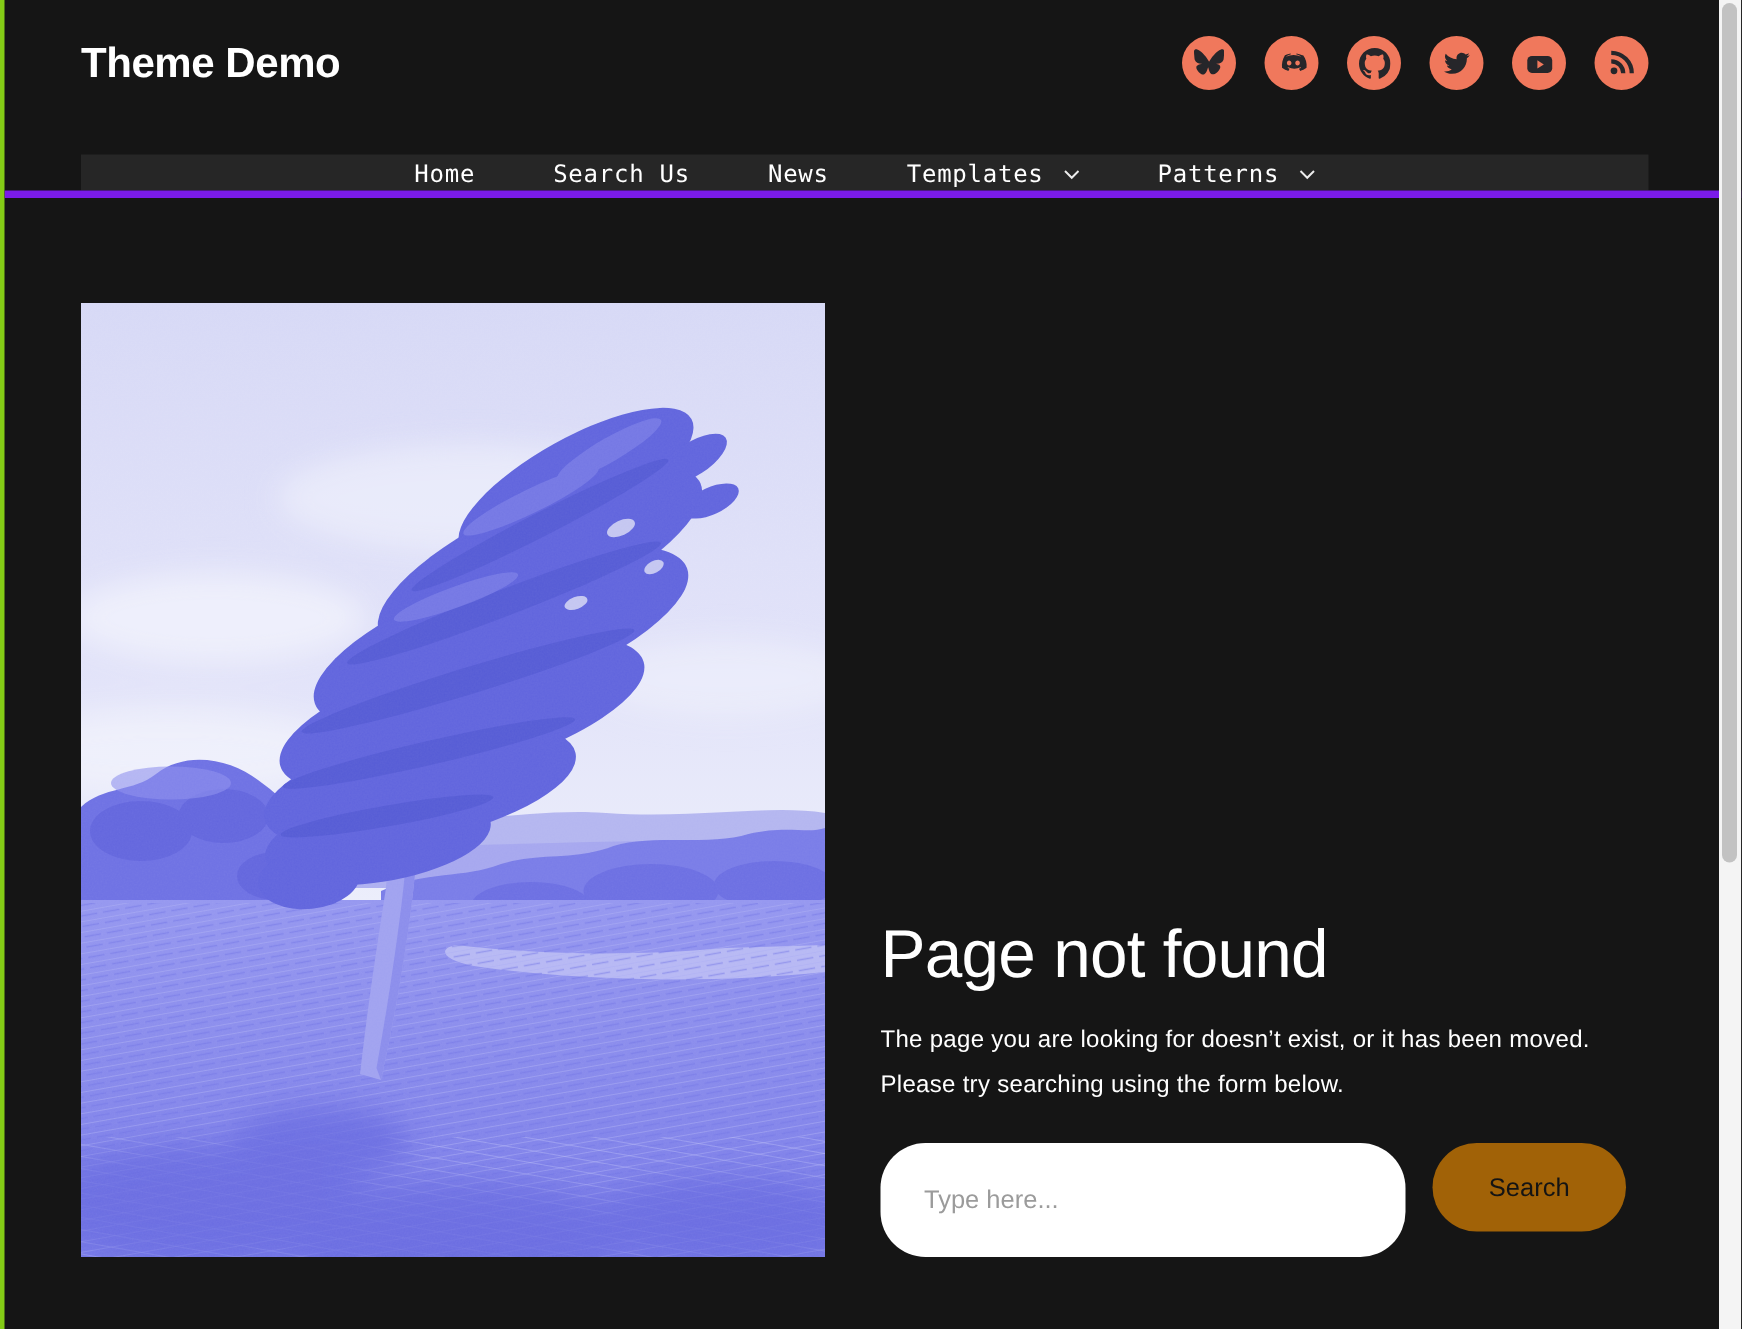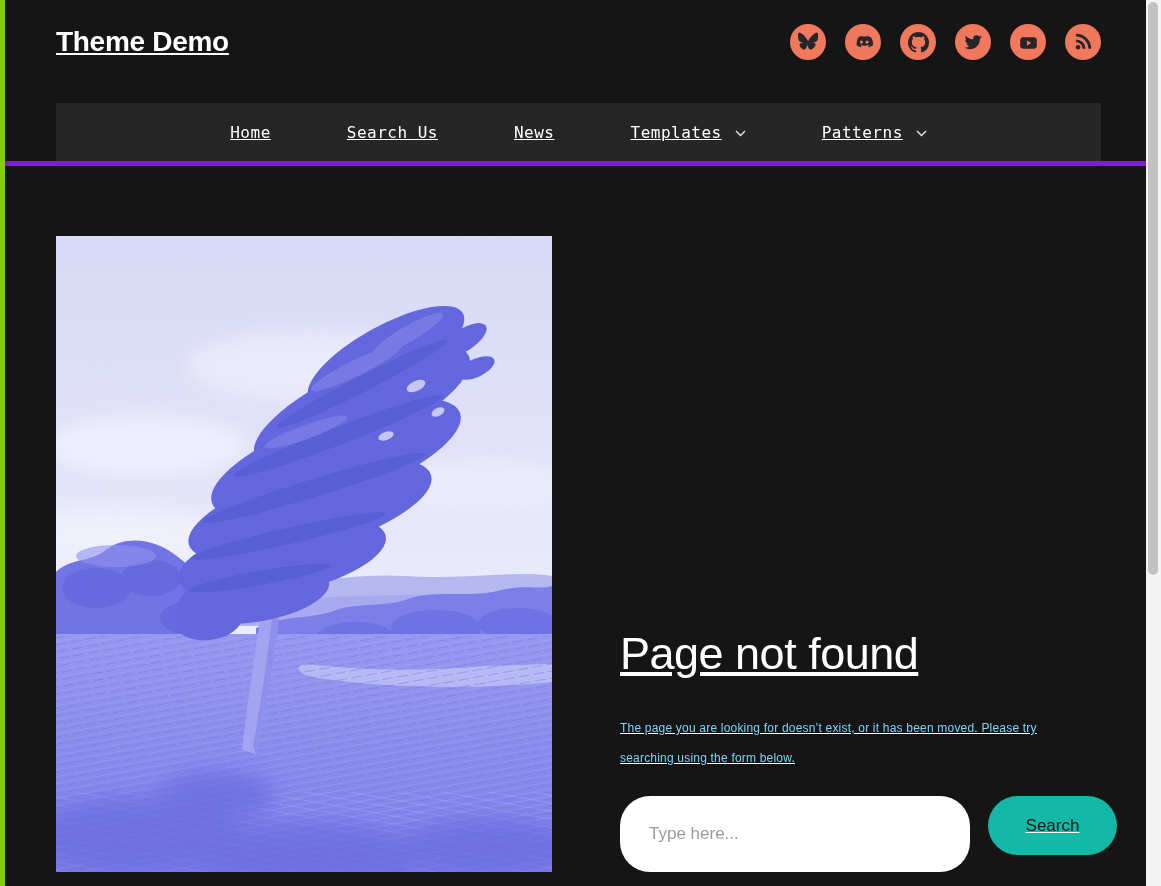--- a/index.html
+++ b/index.html
@@ -2,59 +2,58 @@
 <html><head>
 <meta charset="utf-8">
 <style>
   html,body{margin:0;padding:0;background:#000;}
   .page{
     position:relative;
     width:1161px;height:886px;
     background:var(--page-bg,#151515);
     overflow:hidden;
     box-sizing:border-box;
-    border-left:5px solid #84cc16;
+    border-left:3px solid #84cc16;
     font-family:"Liberation Sans",sans-serif;
     color:#fff;
-    text-decoration:underline;
   }
   .container{width:1045px;margin-left:51px;}
 
   
   .site-header{display:flex;justify-content:space-between;align-items:center;padding-top:23px;height:38px;}
   .site-title{font-size:28px;font-weight:700;letter-spacing:-0.3px;margin:0;line-height:1;}
   .social-row{display:flex;gap:19px;align-items:center;}
   .social-btn{width:36px;height:36px;border-radius:50%;background:var(--social-bg,#f0785c);
     display:flex;align-items:center;justify-content:center;cursor:pointer;}
   .social-btn svg{display:block;}
   .glyph{fill:#26262a;}
   .glyph-stroke{stroke:#26262a;fill:none;}
   .eye{fill:var(--social-bg,#f0785c);}
 
   
-  .main-nav{margin-top:42px;height:58px;background:var(--nav-bg,#262626);
-    display:flex;justify-content:center;align-items:center;gap:76px;}
+  .main-nav{margin-top:42px;height:24px;background:var(--nav-bg,#262626);
+    display:flex;justify-content:center;align-items:center;gap:52px;}
   .nav-link{display:flex;align-items:center;gap:13px;color:#fff;text-decoration:none;
     font-family:"DejaVu Sans Mono","Liberation Mono",monospace;font-size:16px;letter-spacing:.5px;cursor:pointer;}
   .chev{margin-top:2px;}
 
   .accent-rule{height:5px;width:100%;background:var(--accent,#7a1be8);}
 
   
-  .content-grid{display:flex;gap:68px;margin:70px 0 0 51px;width:1045px;}
+  .content-grid{display:flex;gap:37px;margin:70px 0 0 51px;width:1045px;}
   .featured{width:496px;height:636px;margin:0;flex:none;}
   .featured svg{display:block;width:100%;height:100%;}
   .not-found-col{width:497px;height:636px;display:flex;flex-direction:column;justify-content:flex-end;box-sizing:border-box;}
   .page-title{font-size:45px;font-weight:500;letter-spacing:-0.5px;margin:0 0 17px 0;line-height:1.15;color:#fff;}
-  .page-desc{font-size:12px;line-height:30px;letter-spacing:.2px;color:#7dd3fc;margin:16px 0 23px 0;max-width:474px;}
+  .page-desc{font-size:16px;line-height:30px;letter-spacing:.2px;color:#ffffff;margin:0 0 23px 0;max-width:474px;}
   .search-form{display:flex;gap:18px;}
   .search-input{flex:0 0 350px;height:76px;border:none;border-radius:30px;background:#fff;
     padding:0 29px;font-size:17px;color:#222;font-family:"Liberation Sans",sans-serif;box-sizing:border-box;outline:none;}
   .search-input::placeholder{color:#9b9b9b;}
-  .search-button{flex:0 0 129px;height:59px;border:none;border-radius:30px;background:#14b8a6;
+  .search-button{flex:0 0 129px;height:59px;border:none;border-radius:30px;background:#a16207;
     color:#141414;font-size:17px;font-family:"Liberation Sans",sans-serif;cursor:pointer;}
 
   
   .scrollbar{position:absolute;top:0;right:0;width:15px;height:100%;background:#f4f4f4;}
   .scrollbar-thumb{position:absolute;top:2px;left:2px;width:10px;height:573px;border-radius:5px;background:#c2c2c2;}
 </style>
 </head>
 <body>
 
 <div class="page" style="--page-bg: #151515; --nav-bg: #262626; --accent: #7a1be8; --social-bg: #f0785c; --duotone-dark: #6064dd; --duotone-light: #dfe1f8;">

